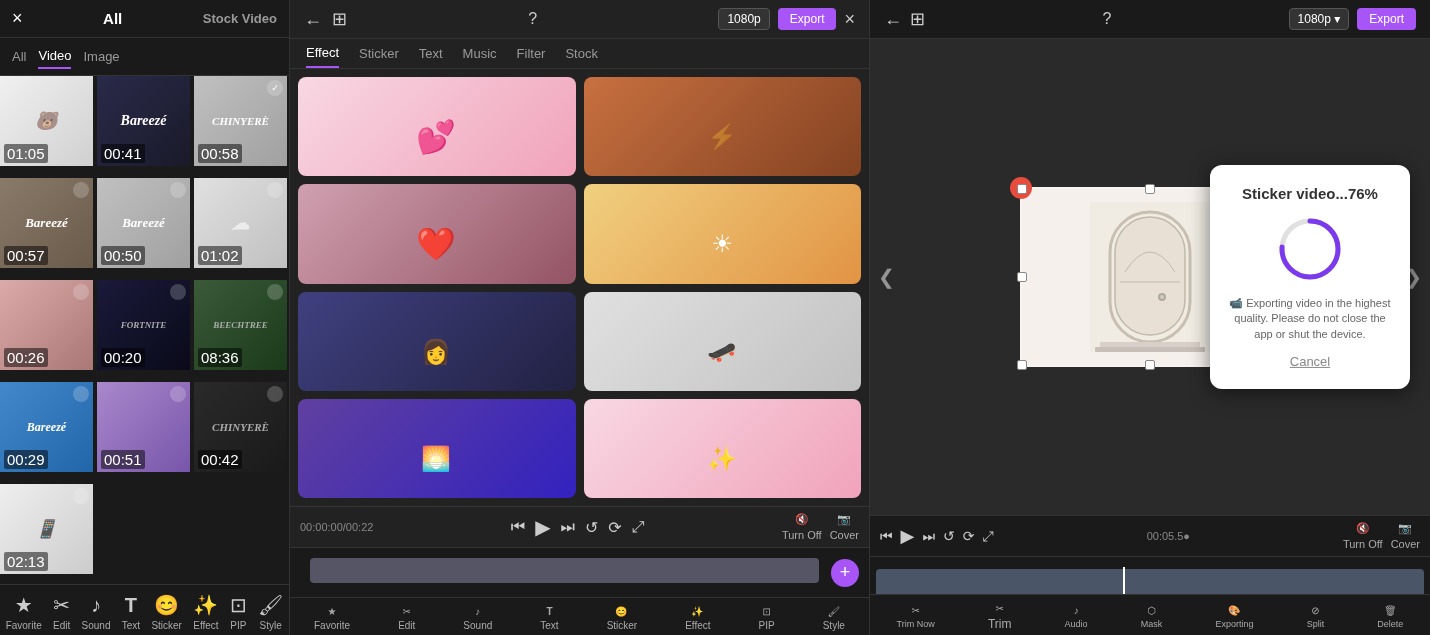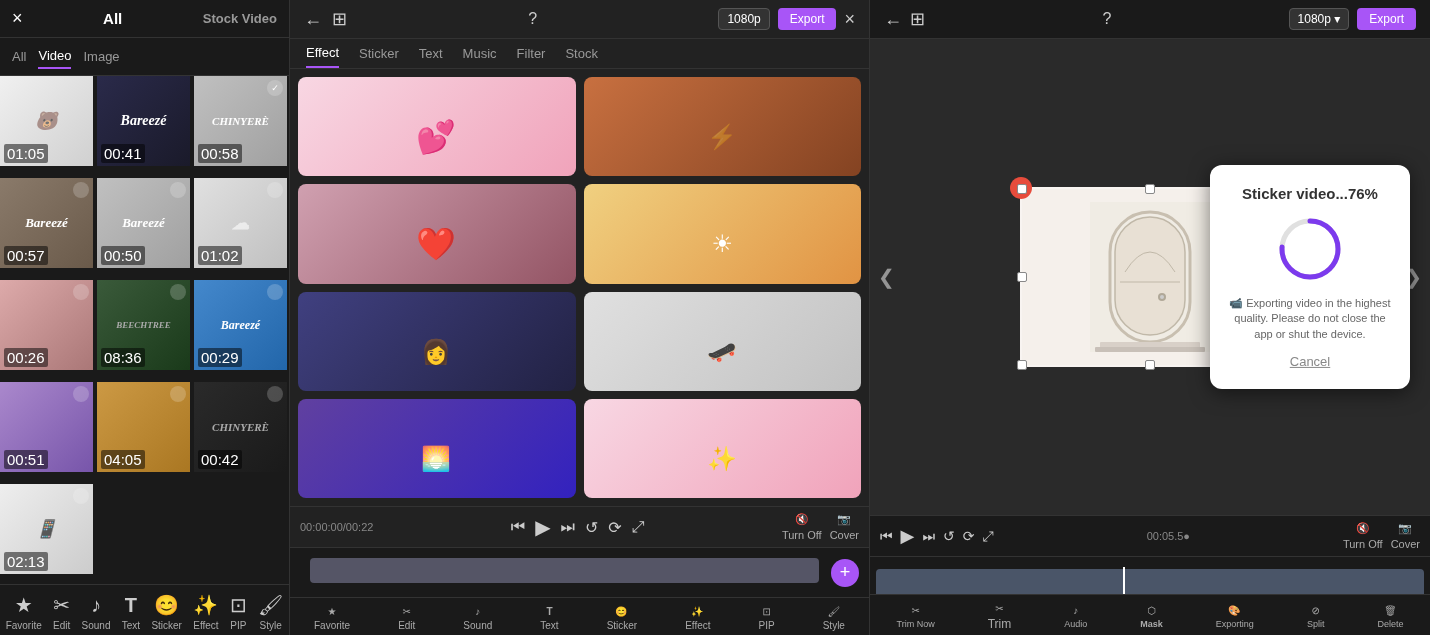--- a/index.html
+++ b/index.html
@@ -504,40 +504,41 @@
       <div class="thumb-text">☁</div>
       <span class="duration">01:02</span>
       <div class="check-icon"></div>
     </div>
 
     <div class="thumb-item thumb-bg-6">
       <div class="thumb-text" style="font-size:12px;color:#333;"></div>
       <span class="duration">00:26</span>
       <div class="check-icon"></div>
     </div>
+    <div class="thumb-item" style="background:linear-gradient(135deg,#1a1a3a,#0a0a1a)">
+      <div class="thumb-text" style="font-size:9px;color:#aaa;">FORTNITE</div>
+      <span class="duration">00:20</span>
+      <div class="check-icon"></div>
+    </div>
     <div class="thumb-item" style="background:linear-gradient(135deg,#3a5a3a,#1a3a1a)">
       <div class="thumb-text" style="font-size:9px;color:#aaa;">BEECHTREE</div>
       <span class="duration">08:36</span>
       <div class="check-icon"></div>
     </div>
 
     <div class="thumb-item thumb-bg-9">
       <div class="thumb-text" style="font-style:italic;font-size:12px;color:#fff;">Bareezé</div>
       <span class="duration">00:29</span>
       <div class="check-icon"></div>
     </div>
     <div class="thumb-item thumb-bg-10">
       <span class="duration">00:51</span>
       <div class="check-icon"></div>
     </div>
 
-    <div class="thumb-item thumb-bg-11">
-      <span class="duration">04:05</span>
-      <div class="check-icon"></div>
-    </div>
     <div class="thumb-item thumb-bg-12">
       <div class="thumb-text" style="font-style:italic;font-size:11px;color:#aaa;">CHINYERÈ</div>
       <span class="duration">00:42</span>
       <div class="check-icon"></div>
     </div>
     <div class="thumb-item thumb-bg-13">
       <div class="thumb-text">📱</div>
       <span class="duration">02:13</span>
       <div class="check-icon"></div>
     </div>
@@ -822,21 +823,21 @@
       <div class="tool-btn">
         <span>✂</span>
         <span style="font-size:12px;">Trim</span>
       </div>
       <div class="tool-btn">
         <span>♪</span>
         <span style="font-size:9px;">Audio</span>
       </div>
       <div class="tool-btn">
         <span>⬡</span>
-        <span style="font-size:9px;font-weight:bold;">Mask</span>
+        <span style="font-size:9px;">Mask</span>
       </div>
       <div class="tool-btn">
         <span>🎨</span>
         <span style="font-size:9px;">Exporting</span>
       </div>
       <div class="tool-btn">
         <span>⊘</span>
         <span style="font-size:9px;">Split</span>
       </div>
       <div class="tool-btn">

